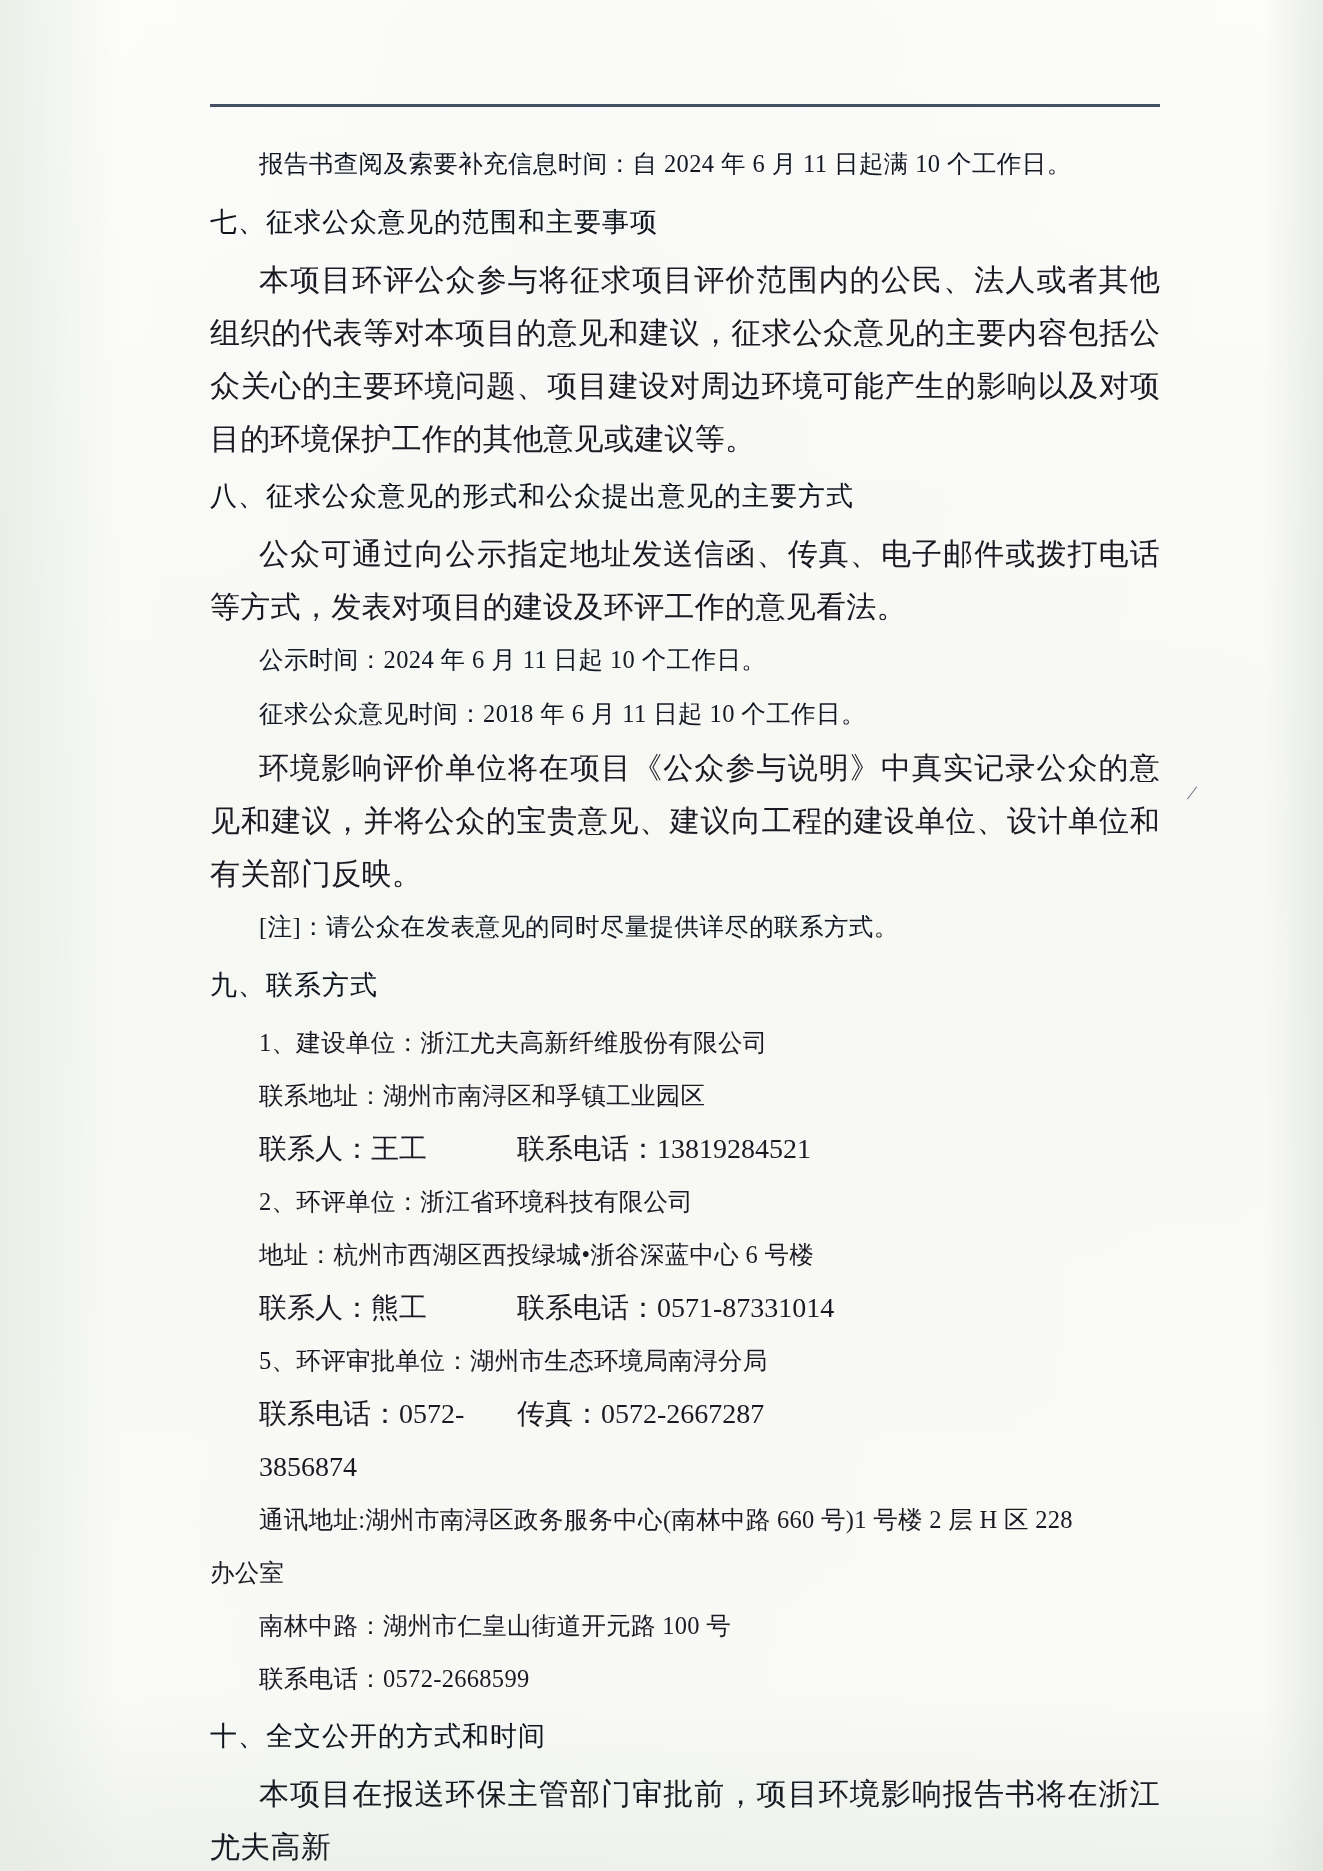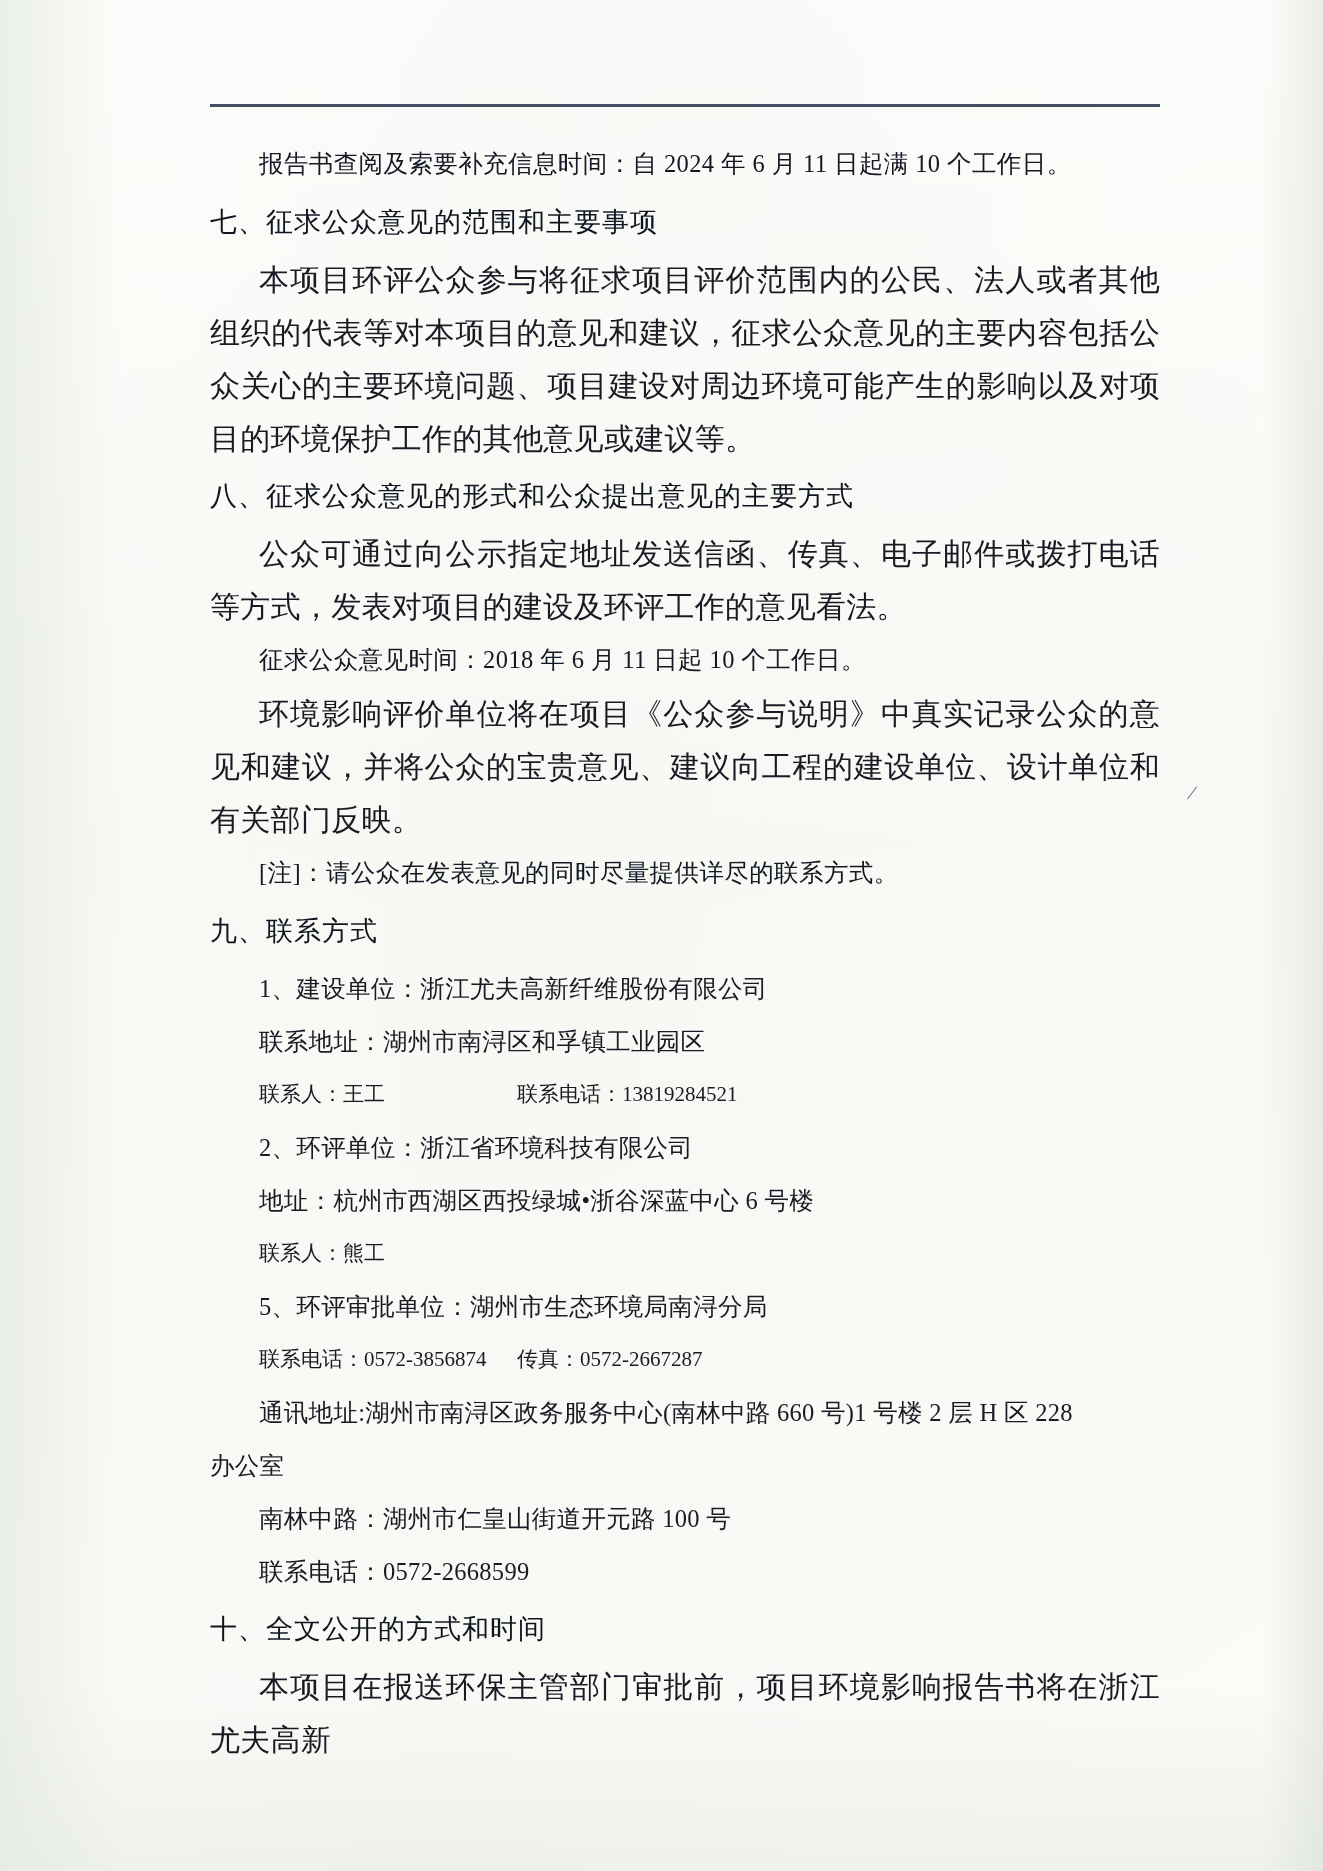--- a/index.html
+++ b/index.html
@@ -79,21 +79,21 @@
     line-height: 53px;
     padding-left: 49px;
     letter-spacing: .3px;
     white-space: pre;
   }
   .contact-line.wrap { white-space: pre-wrap; }
   .contact-line.nopad { padding-left: 0; }
   .two-col {
     display: flex;
     padding-left: 49px;
-    font-size: 21px;
+    font-size: 28px;
     line-height: 53px;
     font-family: Liberation Serif, serif;
   }
   .two-col .c1 { width: 258px; flex: none; }
   .two-col .c2 { flex: 1; }
   .mark {
     position: absolute;
     right: 128px;
     top: 780px;
     font-size: 22px;
@@ -121,37 +121,39 @@
 
     <div class="top-rule"></div>
 
     <div class="line indent2">报告书查阅及索要补充信息时间：自 2024 年 6 月 11 日起满 10 个工作日。</div>
 
     <div class="heading">七、征求公众意见的范围和主要事项</div>
     <div class="para para-first">本项目环评公众参与将征求项目评价范围内的公民、法人或者其他组织的代表等对本项目的意见和建议，征求公众意见的主要内容包括公众关心的主要环境问题、项目建设对周边环境可能产生的影响以及对项目的环境保护工作的其他意见或建议等。</div>
 
     <div class="heading">八、征求公众意见的形式和公众提出意见的主要方式</div>
     <div class="para para-first">公众可通过向公示指定地址发送信函、传真、电子邮件或拨打电话等方式，发表对项目的建设及环评工作的意见看法。</div>
+    <div class="line indent-sm">公示时间：2024 年 6 月 11 日起 10 个工作日。</div>
     <div class="line indent-sm">征求公众意见时间：2018 年 6 月 11 日起 10 个工作日。</div>
     <div class="para para-first">环境影响评价单位将在项目《公众参与说明》中真实记录公众的意见和建议，并将公众的宝贵意见、建议向工程的建设单位、设计单位和有关部门反映。</div>
     <div class="line indent-sm">[注]：请公众在发表意见的同时尽量提供详尽的联系方式。</div>
 
     <div class="heading">九、联系方式</div>
 
     <div class="contact-line">1、建设单位：浙江尤夫高新纤维股份有限公司</div>
     <div class="contact-line">联系地址：湖州市南浔区和孚镇工业园区</div>
     <div class="two-col">
       <div class="c1">联系人：王工</div>
       <div class="c2">联系电话：13819284521</div>
     </div>
 
     <div class="contact-line">2、环评单位：浙江省环境科技有限公司</div>
     <div class="contact-line">地址：杭州市西湖区西投绿城•浙谷深蓝中心 6 号楼</div>
     <div class="two-col">
       <div class="c1">联系人：熊工</div>
+      <div class="c2">联系电话：0571-87331014</div>
     </div>
 
     <div class="contact-line">5、环评审批单位：湖州市生态环境局南浔分局</div>
     <div class="two-col">
       <div class="c1">联系电话：0572-3856874</div>
       <div class="c2">传真：0572-2667287</div>
     </div>
     <div class="contact-line wrap">通讯地址:湖州市南浔区政务服务中心(南林中路 660 号)1 号楼 2 层 H 区 228</div>
     <div class="contact-line nopad">办公室</div>
     <div class="contact-line">南林中路：湖州市仁皇山街道开元路 100 号</div>

